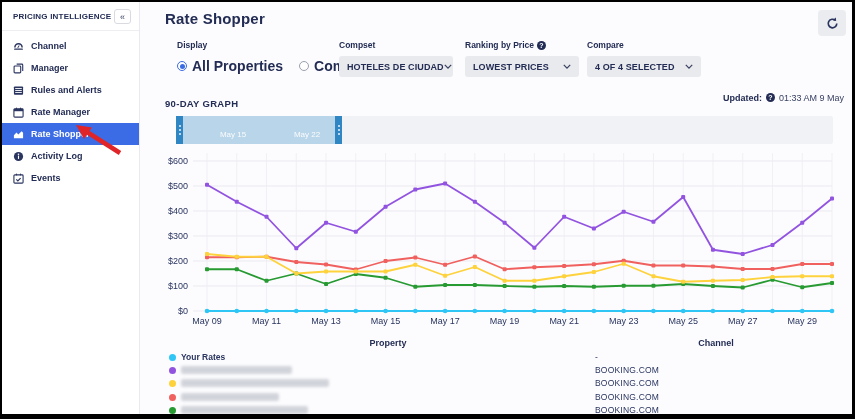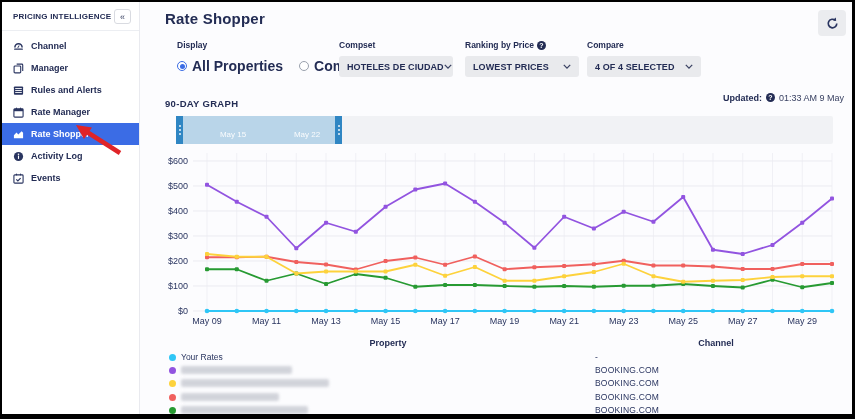--- a/index.html
+++ b/index.html
@@ -56,21 +56,21 @@
                    align-items:center; justify-content:center; gap:2px; cursor:ew-resize; z-index:2; }
   .slider-handle i { width:2px; height:2px; border-radius:50%; background:rgba(255,255,255,.9); }
   .sl-label { position:absolute; bottom:5px; font-size:8px; color:rgba(255,255,255,.92); transform:translateX(-50%); }
   
   .chart-wrap { position:absolute; top:144px; left:0; width:712px; height:190px; }
   .legend { position:absolute; top:334px; left:0; right:0; }
   .lg-head { position:absolute; top:2px; font-size:9px; font-weight:bold; color:#232c54; text-align:center; }
   .lg-rows { position:absolute; top:15px; left:0; right:0; }
   .lg-row { position:relative; height:13.2px; }
   .lg-dot { position:absolute; left:29px; top:3px; width:7px; height:7px; border-radius:50%; }
-  .lg-name { position:absolute; left:41px; top:1px; font-size:8.5px; color:#2a3560; }
+  .lg-name { position:absolute; left:41px; top:1px; font-size:8.5px; color:#2a3560;font-weight:bold; }
   .lg-blur { position:absolute; left:41px; top:2px; height:8px; background:#c7cad2; border-radius:2px; filter:blur(1.6px); opacity:.8; }
   .lg-channel { position:absolute; left:455px; top:1px; font-size:8.5px; color:#2a3560; letter-spacing:.2px; }
   text { font-family:"Liberation Sans", sans-serif; }
 </style>
 </head>
 <body>
 
 <div class="app">
 
   <aside class="sidebar">

